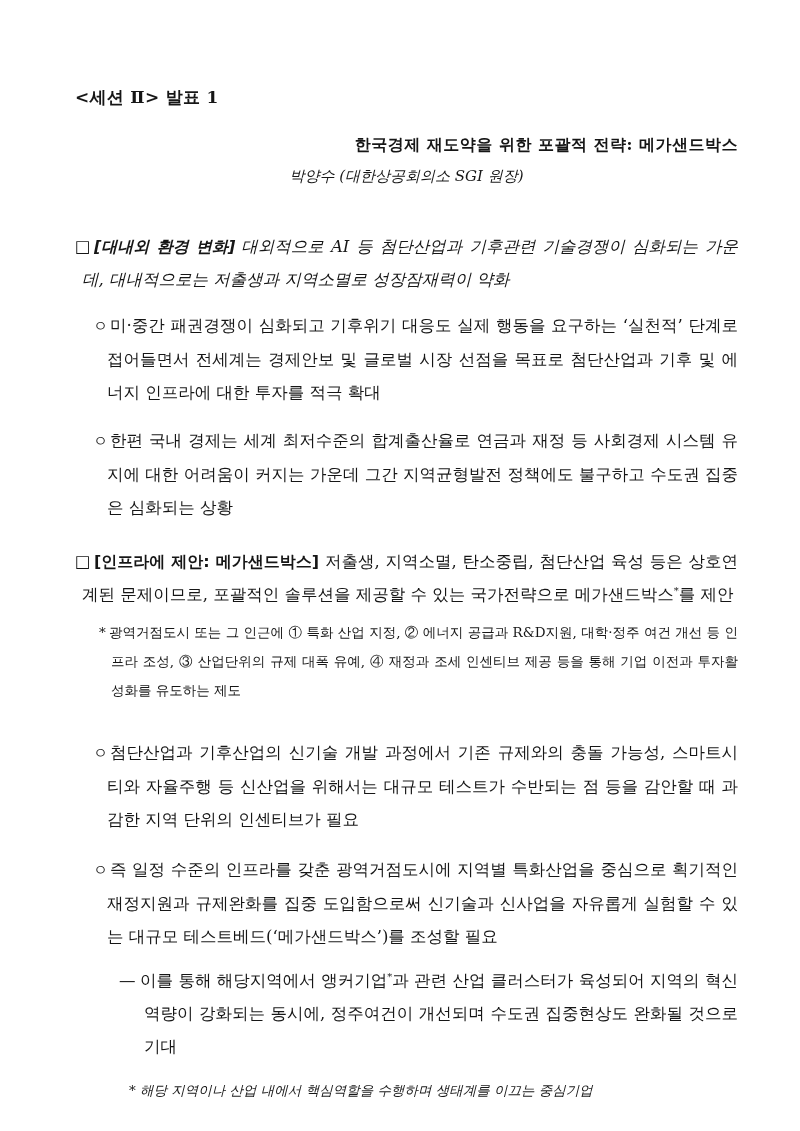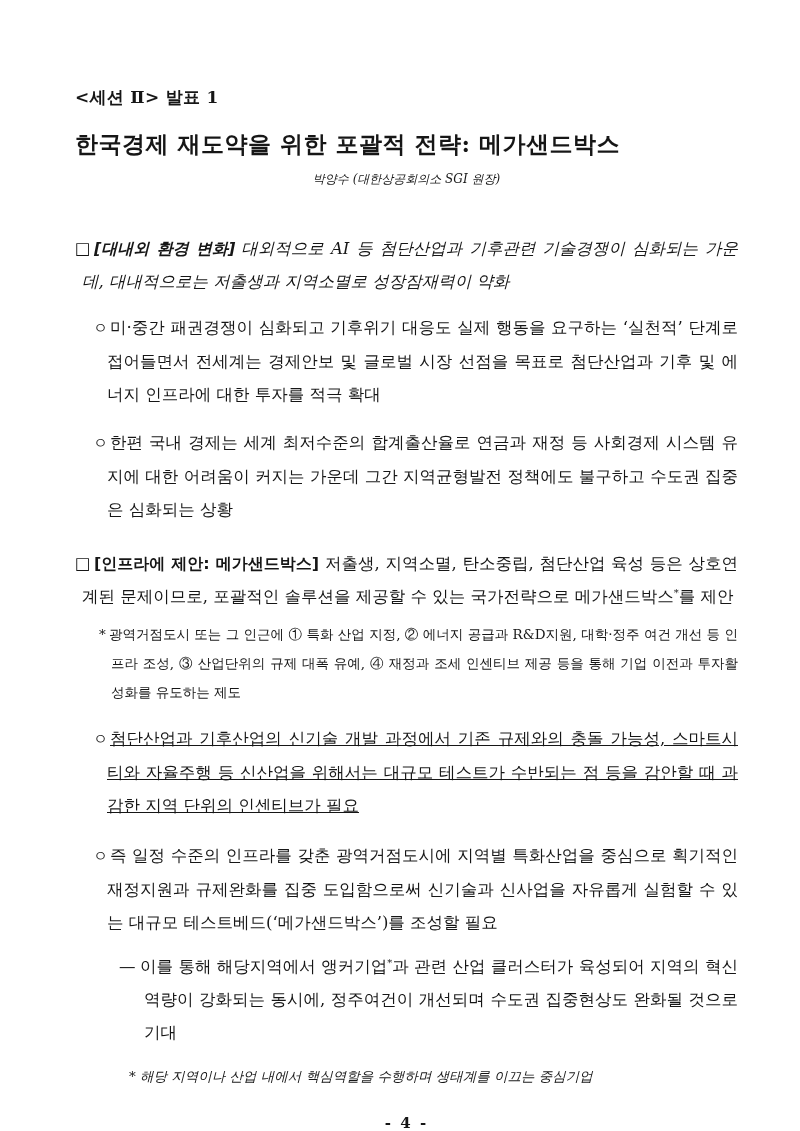--- a/index.html
+++ b/index.html
@@ -13,30 +13,30 @@
     color: #161616;
     font-family: "DejaVu Serif", "Liberation Serif", serif;
     overflow: hidden;
   }
   .section-label {
     font-size: 17px;
     font-weight: bold;
     letter-spacing: 0.3px;
   }
   .doc-title {
-    margin-top: 20px;
-    text-align: left;
-    font-size: 23px;
+    margin-top: 26px;
+    text-align: right;
+    font-size: 16px;
     font-weight: bold;
     letter-spacing: 0.5px;
   }
   .doc-author {
     margin-top: 11px;
     text-align: center;
-    font-size: 12px;
+    font-size: 15px;
     font-style: italic;
   }
   .blk {
     margin: 0;
     text-align: justify;
     font-size: 16.5px;
     line-height: 33px;
   }
   .bullet {
     display: inline-block;
@@ -65,21 +65,21 @@
   .sup {
     font-size: 10px;
     vertical-align: super;
     line-height: 0;
   }
   .mt-b1  { margin-top: 44px; font-style: italic; }
   .mt-b2  { margin-top: 13px; }
   .mt-b3  { margin-top: 15px; }
   .mt-b4  { margin-top: 21px; }
   .mt-fn1 { margin-top: 7px; }
-  .mt-b5  { margin-top: 15px; text-decoration: underline; }
+  .mt-b5  { margin-top: 31px; }
   .mt-b6  { margin-top: 17px; }
   .mt-b7  { margin-top: 11px; margin-left: 44px; }
   .mt-fn2 { margin-top: 13px; }
   .page-number {
     margin-top: 23px;
     text-align: center;
     font-size: 15px;
     font-weight: bold;
     letter-spacing: 2px;
   }

